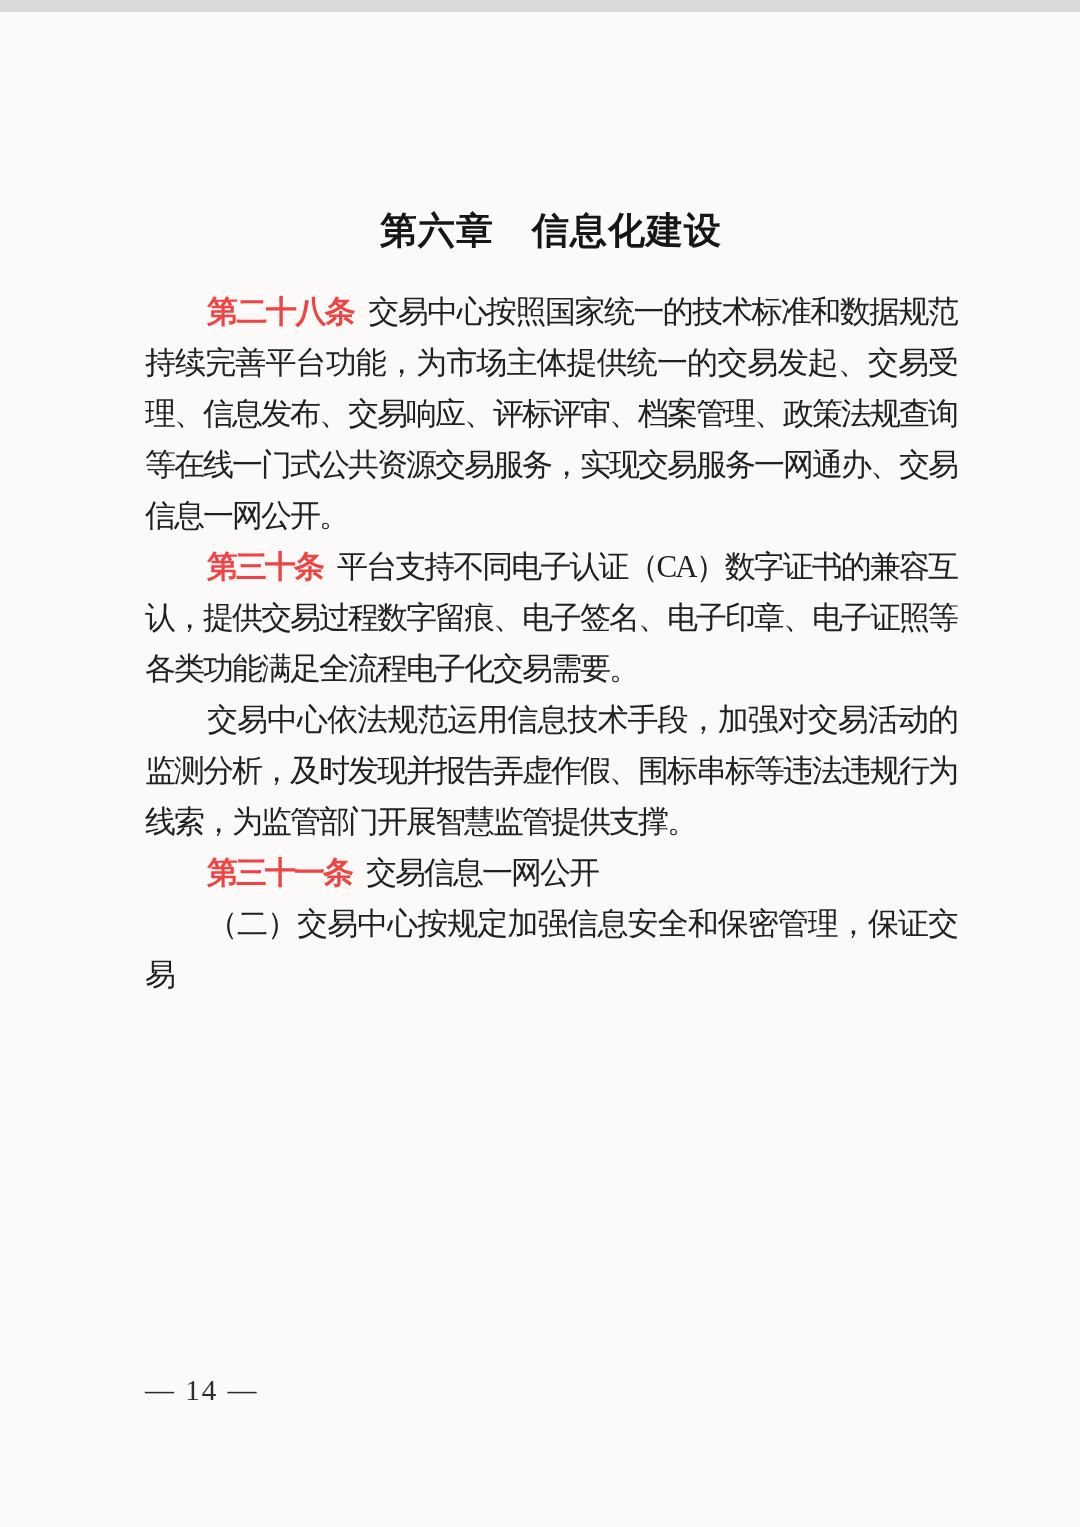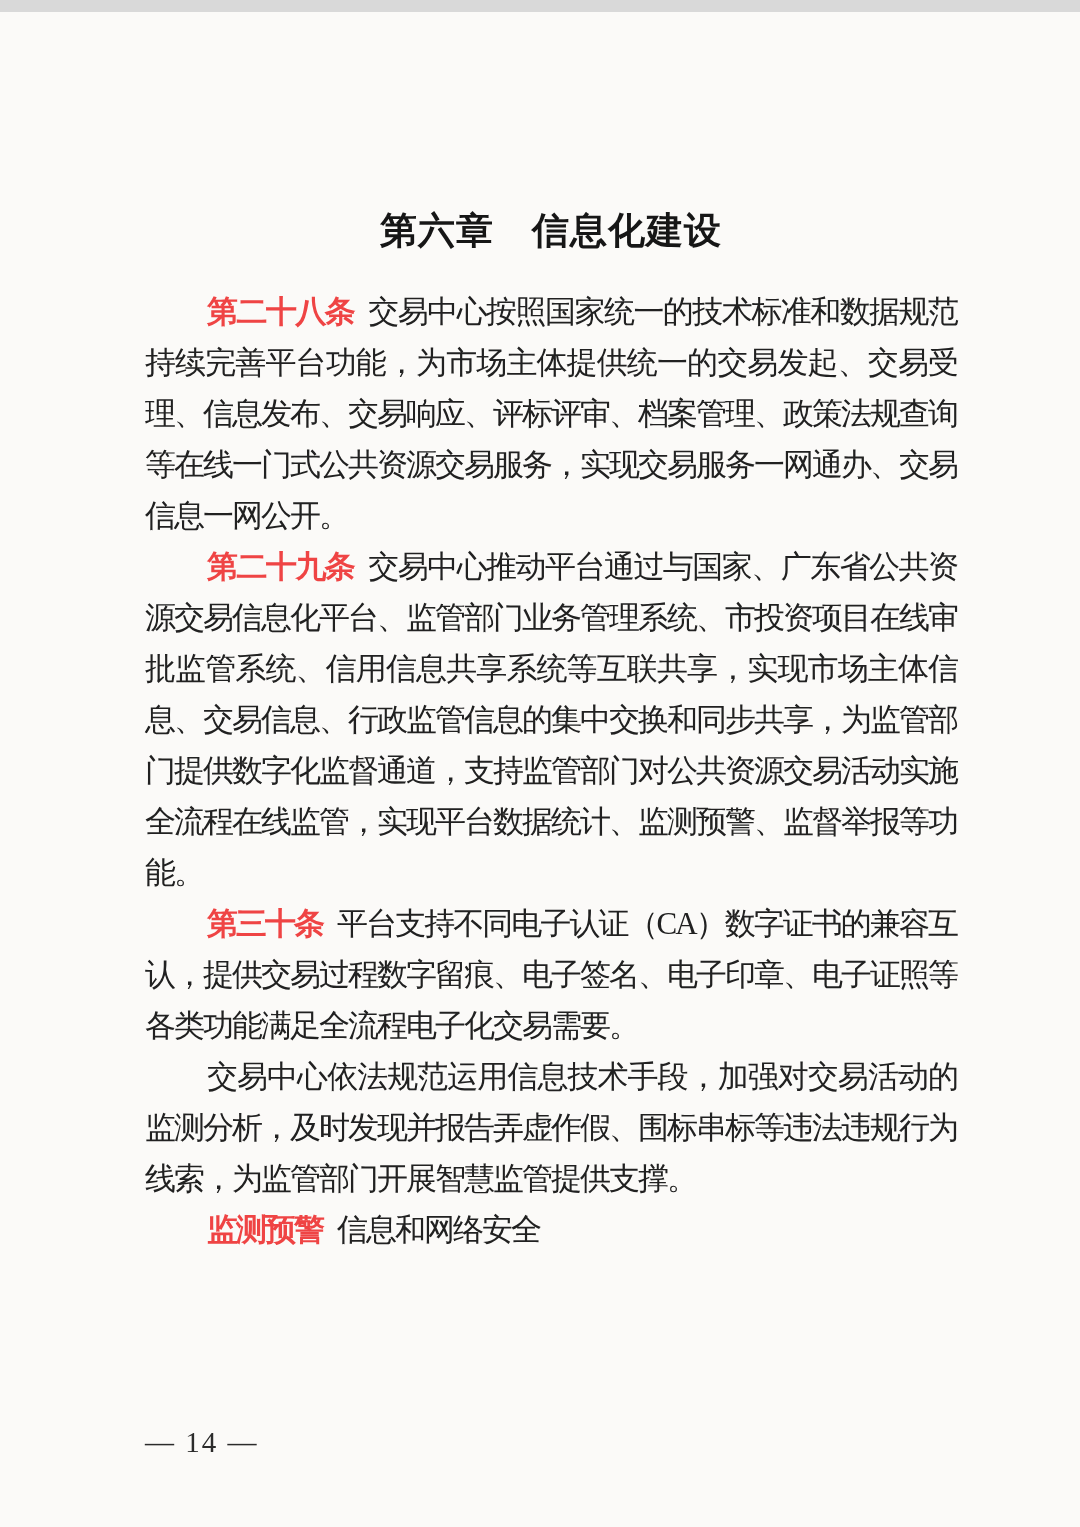--- a/index.html
+++ b/index.html
@@ -41,45 +41,45 @@
   .article-label {
     font-family: "Liberation Sans", sans-serif;
     font-weight: 700;
     color: #ef4444;
     margin-right: 0.45em;
   }
   .article-label:empty { display: none; margin-right: 0; }
   .page-footer {
     position: absolute;
     left: 145px;
-    top: 1414px;
+    top: 1362px;
     font-size: 29px;
     letter-spacing: 2px;
     color: #2b2b2b;
     font-family: "Liberation Serif", serif;
   }
 </style>
 </head>
 <body>
 
 <div class="page">
   <div class="content">
 
     <h1 class="chapter-heading">第六章　信息化建设</h1>
 
     <p class="para"><span class="article-label">第二十八条</span><span>交易中心按照国家统一的技术标准和数据规范持续完善平台功能，为市场主体提供统一的交易发起、交易受理、信息发布、交易响应、评标评审、档案管理、政策法规查询等在线一门式公共资源交易服务，实现交易服务一网通办、交易信息一网公开。</span></p>
 
-    <p class="para"><span class="article-label">第二十九条</span><span>交易中心推动平台通过与国家、广东省公共资源交易信息化平台、监管部门业务管理系统、市投资项目在线审批监管系统、信用信息共享系统等互联共享，实现市场主体信息、交易信息、行政监管信息的集中交换和同步共享，为监管部门提供数字化监督通道，支持监管部门对公共资源交易活动实施全流程在线监管，实现平台数据统计、监测预警、监督举报等功能。</span></p>
 
     <p class="para"><span class="article-label">第三十条</span><span>平台支持不同电子认证（CA）数字证书的兼容互认，提供交易过程数字留痕、电子签名、电子印章、电子证照等各类功能满足全流程电子化交易需要。</span></p>
 
     <p class="para"><span>交易中心依法规范运用信息技术手段，加强对交易活动的监测分析，及时发现并报告弄虚作假、围标串标等违法违规行为线索，为监管部门开展智慧监管提供支撑。</span></p>
 
-    <p class="para"><span class="article-label">监测预警</span><span>信息和网络安全</span></p>
+    <p class="para"><span class="article-label">第三十一条</span><span>交易信息一网公开</span></p>
 
 
+    <p class="para"><span>（二）交易中心按规定加强信息安全和保密管理，保证交易</span></p>
 
   </div>
 
   <div class="page-footer">
     <span>— 14 —</span>
   </div>
 </div>
 
 </body></html>

